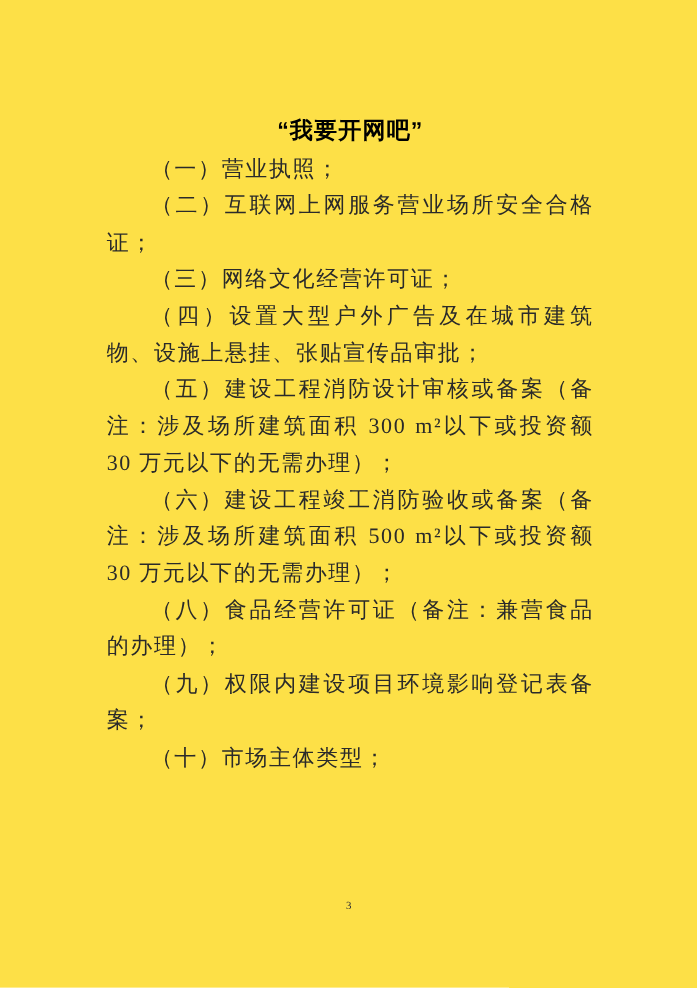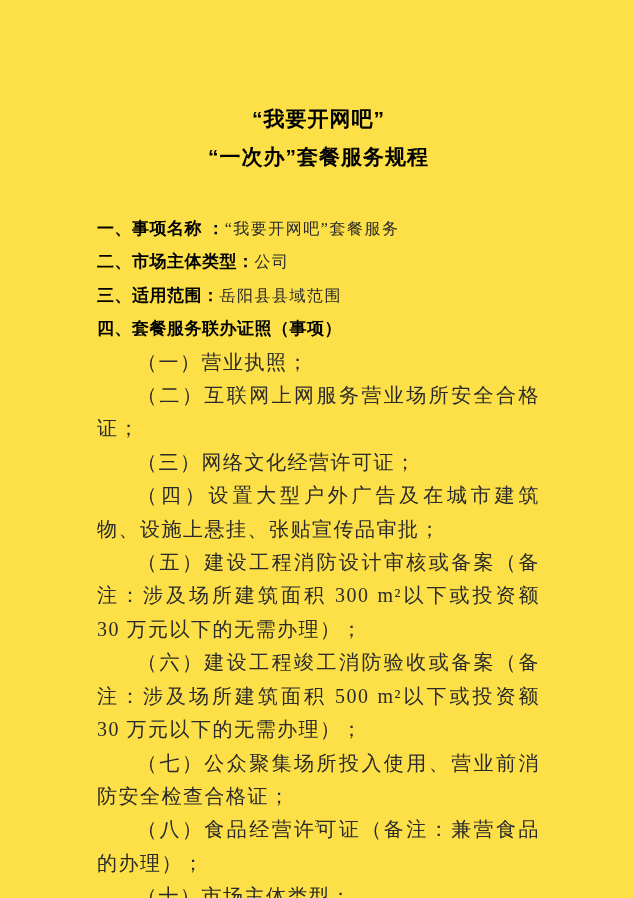--- a/index.html
+++ b/index.html
@@ -72,46 +72,31 @@
   }
 </style>
 </head>
 <body>
 
 <div class="page">
   <div class="content">
 
     <div class="doc-title">
       <div>“我要开网吧”</div>
-      <div>“一次办”套餐服务规程</div>
     </div>
 
-    <div class="headings">
-      <div class="heading-line">
-        <span class="heading-label">一、事项名称 ：</span><span class="heading-value">“我要开网吧”套餐服务</span>
-      </div>
-      <div class="heading-line">
-        <span class="heading-label">二、市场主体类型：</span><span class="heading-value">公司</span>
-      </div>
-      <div class="heading-line">
-        <span class="heading-label">三、适用范围：</span><span class="heading-value">岳阳县县域范围</span>
-      </div>
-      <div class="heading-line">
-        <span class="heading-label">四、套餐服务联办证照（事项）</span><span class="heading-value"></span>
-      </div>
-    </div>
 
     <div class="items">
       <p class="item-paragraph">（一）营业执照；</p>
       <p class="item-paragraph">（二）互联网上网服务营业场所安全合格证；</p>
       <p class="item-paragraph">（三）网络文化经营许可证；</p>
       <p class="item-paragraph">（四）设置大型户外广告及在城市建筑物、设施上悬挂、张贴宣传品审批；</p>
       <p class="item-paragraph">（五）建设工程消防设计审核或备案（备注：涉及场所建筑面积 300 m²以下或投资额 30 万元以下的无需办理）；</p>
       <p class="item-paragraph">（六）建设工程竣工消防验收或备案（备注：涉及场所建筑面积 500 m²以下或投资额 30 万元以下的无需办理）；</p>
-      <p class="item-paragraph">（七）公众聚集场所投入使用、营业前消防安全检查合格证；</p>
       <p class="item-paragraph">（八）食品经营许可证（备注：兼营食品的办理）；</p>
+      <p class="item-paragraph">（九）权限内建设项目环境影响登记表备案；</p>
       <p class="item-paragraph">（十）市场主体类型；</p>
     </div>
 
   </div>
 
   <div class="page-number">3</div>
 </div>
 
 </body></html>

